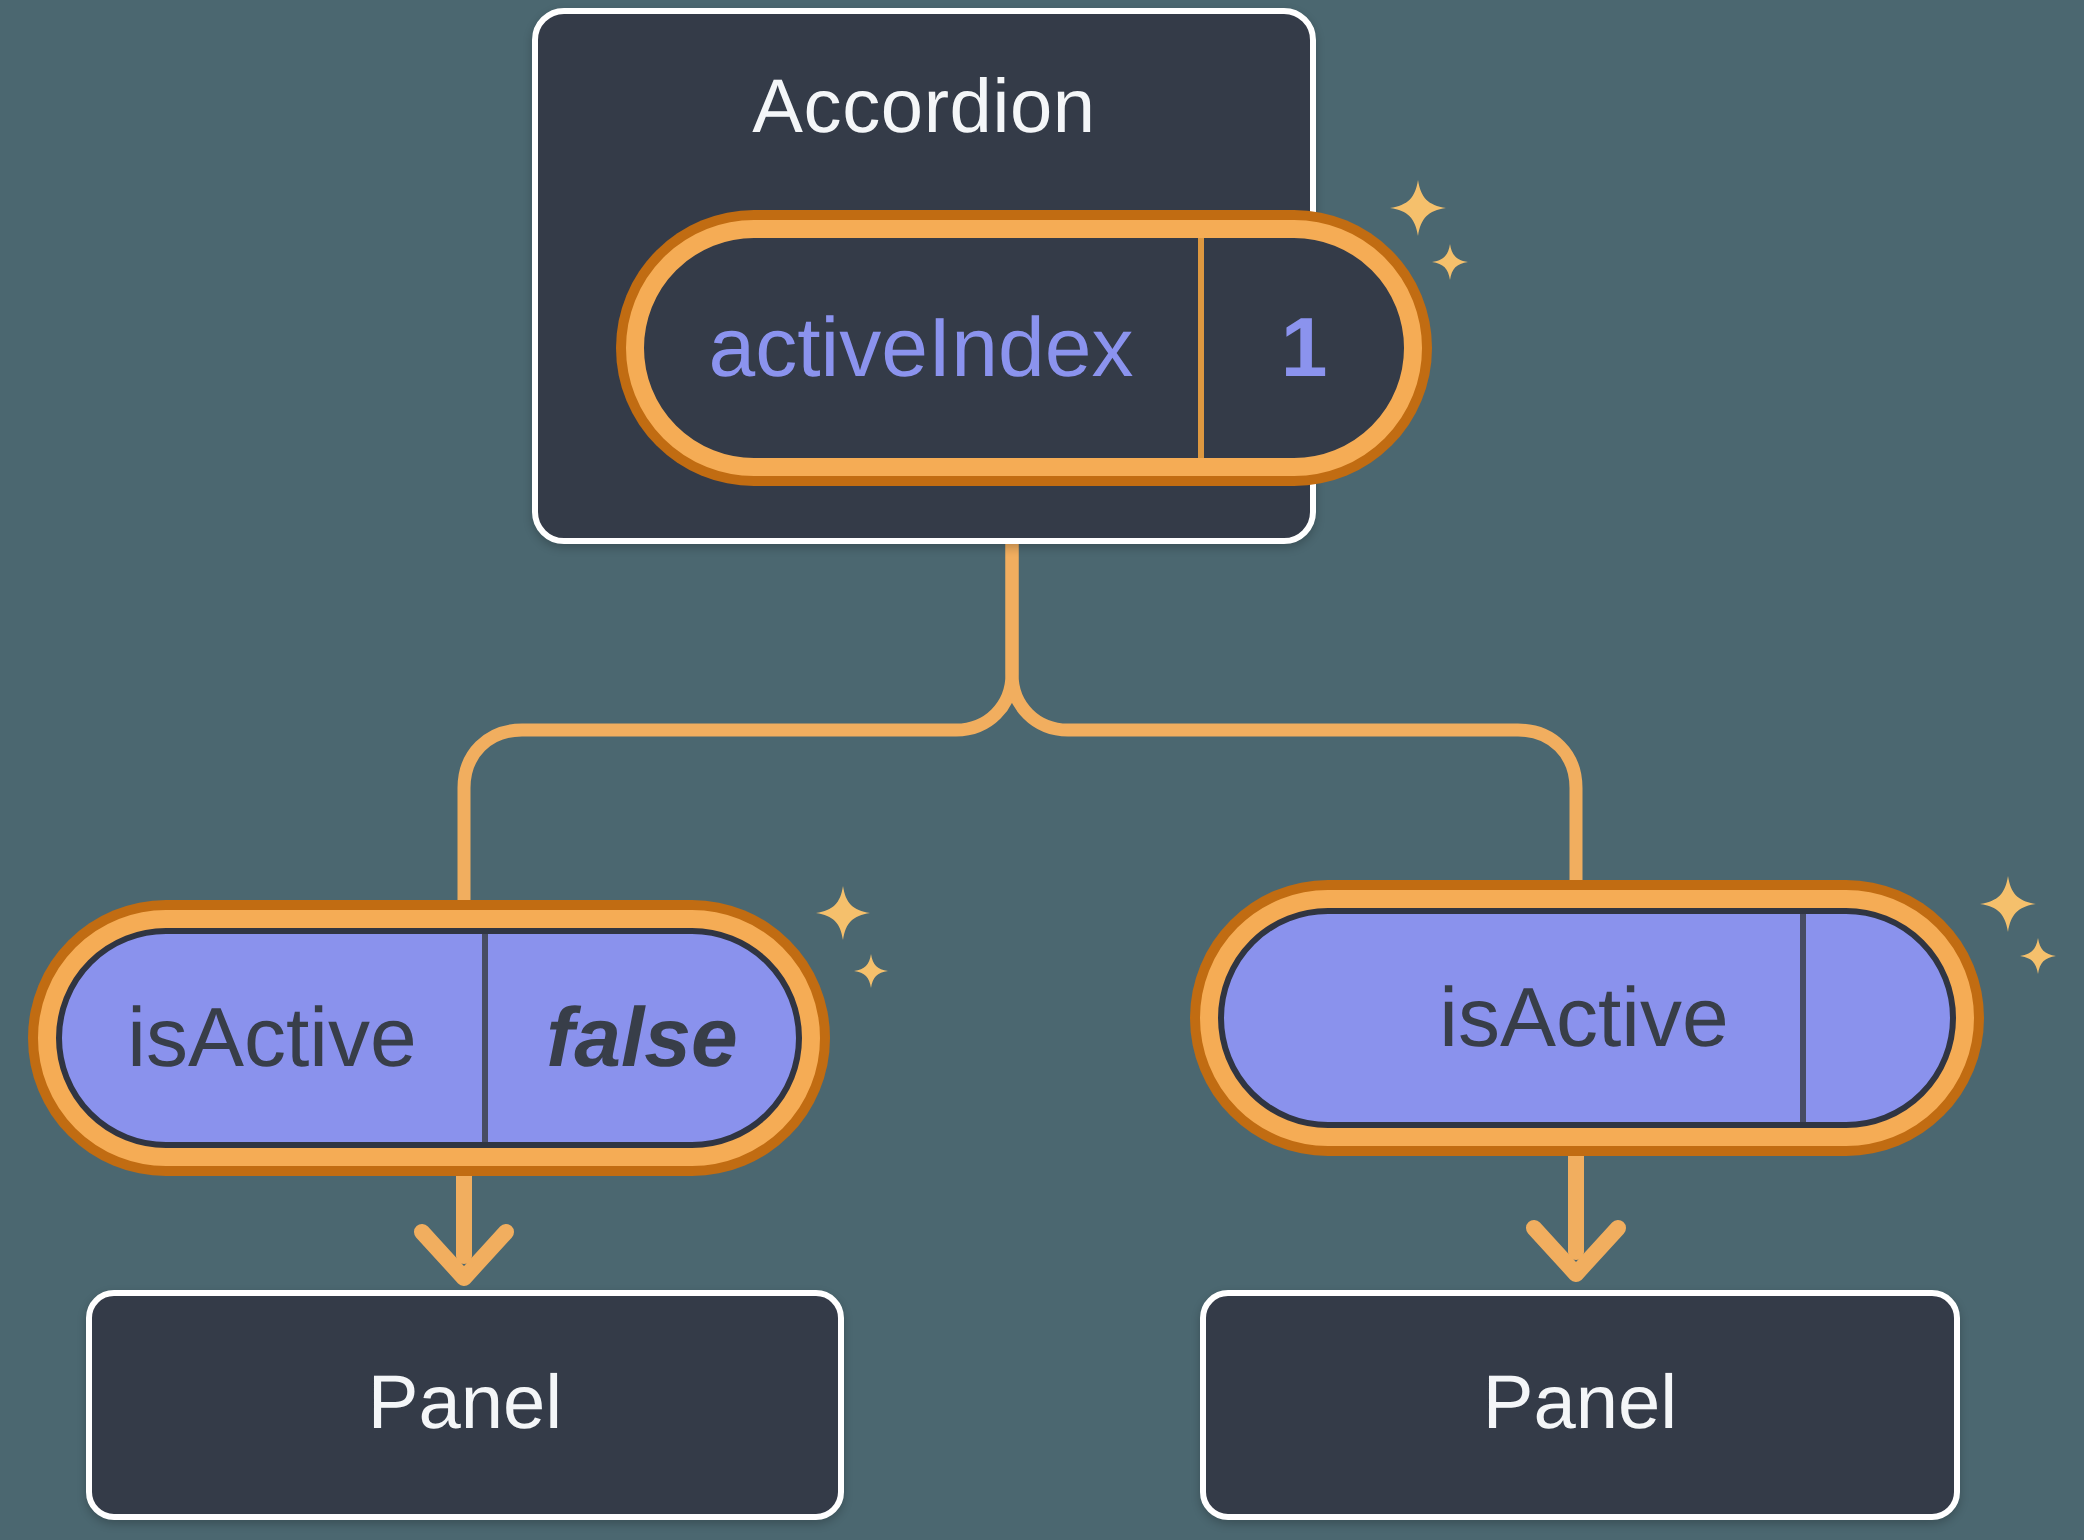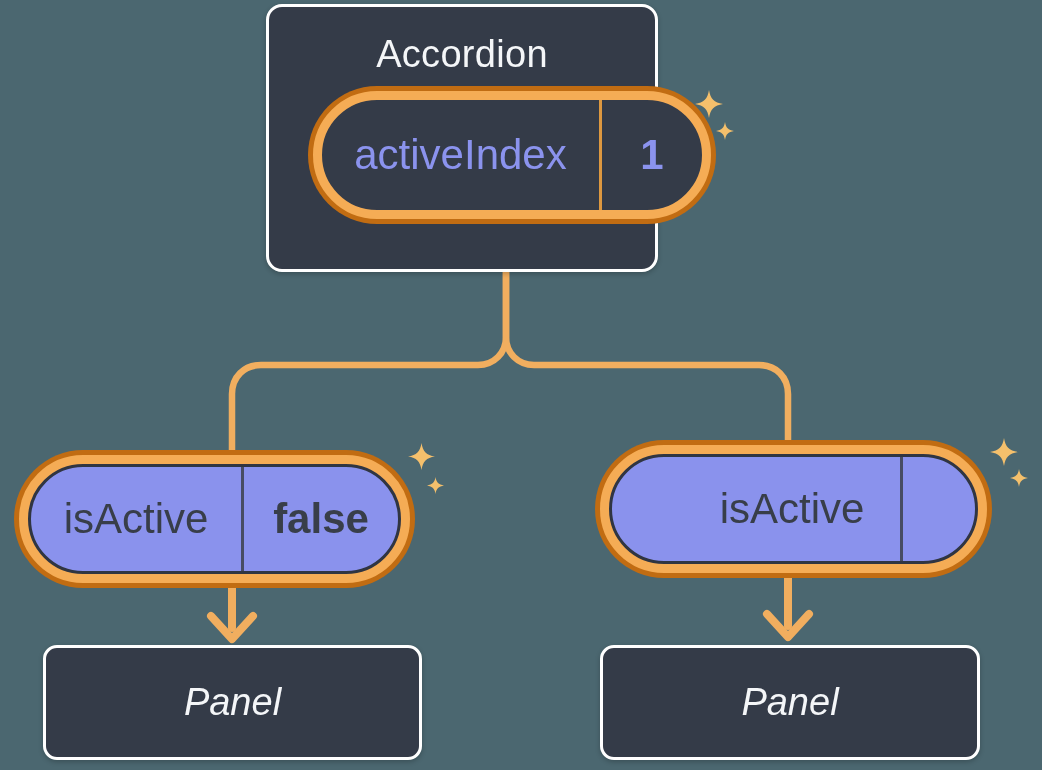--- a/index.html
+++ b/index.html
@@ -34,35 +34,35 @@
   .panel-card {
     position:absolute;
     background:var(--card, #343B48);
     border:3px solid var(--card-border, #FFFFFF);
     border-radius:14px;
     box-shadow:0 2px 5px rgba(0,0,0,.22);
     display:flex; align-items:center; justify-content:center;
   }
   #panel-left  { left:43px;  top:645px; width:379px; height:115px; }
   #panel-right { left:600px; top:645px; width:380px; height:115px; }
-  .panel-title { font-size:38px; font-weight:500; color:var(--title-text, #F4F6F8);font-style:italic; }
+  .panel-title { font-size:38px; font-weight:500; color:var(--title-text, #F4F6F8); }
 
   
   .pill {
     position:absolute;
     border:9px solid var(--orange-ring, #F5AC55);
     border-radius:999px;
     box-shadow:0 0 0 5px var(--orange-ring-dark, #C16C12);
     display:flex;
     align-items:stretch;
   }
   .pill-cell { display:flex; align-items:center; justify-content:center; }
 
   
-  #state-pill { left:44px; top:84px; width:398px; height:128px; background:var(--card, #343B48); }
+  #state-pill { left:44px; top:103px; width:398px; height:128px; background:var(--card, #343B48); }
   #state-pill .name-cell  { width:277px; }
   #state-pill .divider    { width:3px; background:var(--divider-orange, #DD9840); }
   #state-pill .value-cell { flex:1; }
   .state-name  { font-size:42px; color:var(--purple-text, #8B93EE); }
   .state-value { font-size:42px; font-weight:700; color:var(--purple-text, #8B93EE); }
 
   
   .prop-pill { background:var(--orange-ring, #F5AC55); }
   #prop-pill-left  { left:19px;  top:455px; width:391px; height:128px; }
   #prop-pill-right { left:600px; top:445px; width:387px; height:128px; }
@@ -74,21 +74,21 @@
     display:flex;
     align-items:stretch;
     overflow:hidden;
     justify-content:center;
   }
   .pill-inner .divider { width:3px; background:var(--divider-dark, #474C63); }
   #prop-pill-left  .name-cell { width:210px; }
   #prop-pill-right .name-cell { width:216px; }
   .pill-inner .value-cell { flex:1; }
   .prop-name  { font-size:42px; color:var(--pill-dark-text, #383E49); }
-  .prop-value { font-size:42px; font-weight:700; color:var(--pill-dark-text, #383E49); }
+  .prop-value { font-size:42px; font-weight:700; color:var(--pill-dark-text, #383E49);font-style:italic; }
 
   
   .overlay {
     position:absolute; left:0; top:0;
     width:1042px; height:770px;
     pointer-events:none;
   }
   .overlay path {
     fill:none;
     stroke:var(--connector, #F1AE5F);

